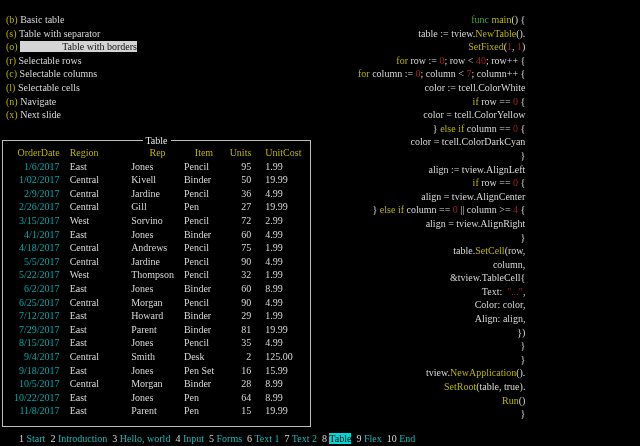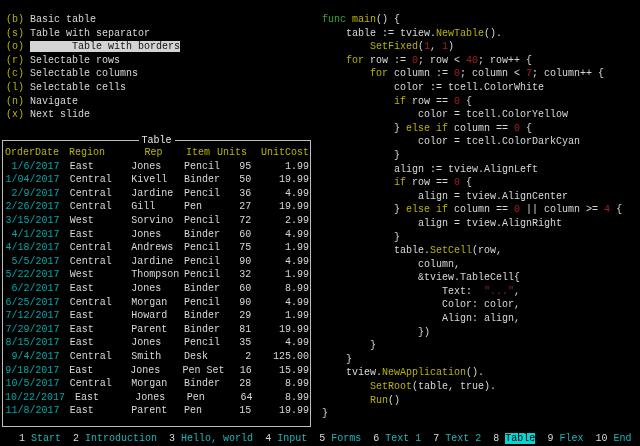--- a/index.html
+++ b/index.html
@@ -14,21 +14,21 @@
     --hl-fg:#111111;
     --active-bg:#00d7d7;
     --border:#bdbdbd;
   }
   html,body{margin:0;padding:0;background:#222;}
   .term{
     position:relative;
     width:640px;height:446px;
     background:var(--bg);
     overflow:hidden;
-    font-family:Liberation Mono, monospace;
+    font-family:Liberation Serif, serif;
     font-size:10px;
     line-height:13.6px;
     color:var(--fg);
   }
   .menu{position:absolute;left:6px;top:13px;white-space:pre;}
   .mline{height:13.6px;}
   .mkey{color:var(--yellow);}
   .mlabel{color:var(--fg);}
   .mlabel.hl{background:var(--hl-bg);color:var(--hl-fg);padding-left:42px;}
 
@@ -41,27 +41,27 @@
     position:absolute;top:-7px;left:50%;transform:translateX(-50%);
     background:var(--bg);padding:0 3px;color:#e8e8e8;
   }
   .trows{position:absolute;left:2px;top:5px;right:1px;}
   .trow{display:flex;height:13.6px;white-space:pre;}
   .trow .c0{width:60px;text-align:right;}
   .trow .c1{width:50px;margin-left:10px;}
   .trow .c2{width:58px;margin-left:16px;}
   .trow .c3{width:44px;}
   .trow .c4{width:30px;text-align:right;}
-  .trow .c5{width:48px;text-align:right;margin-left:14px;}
+  .trow .c5{width:48px;text-align:left;margin-left:14px;}
   .trow.thead span{color:var(--yellow);}
   .trow.thead .c2,.trow.thead .c3{text-align:center;}
   .trow .c0{color:var(--cyan);}
   .trow.thead .c0{color:var(--yellow);}
 
-  .code{position:absolute;left:322px;top:13px;white-space:pre;}
+  .code{position:absolute;left:338px;top:13px;white-space:pre;text-align:right;}
   .cline{height:13.6px;}
   .seg-w{color:var(--fg);}
   .seg-y{color:var(--yellow);}
   .seg-g{color:var(--green);}
   .seg-r{color:var(--red);}
 
   .statusbar{
     position:absolute;left:14px;right:0;bottom:0;height:14px;
     padding-left:5px;white-space:pre;
   }
@@ -73,21 +73,21 @@
 <body>
 
 <div class="term">
   <div class="menu"><div class="mline"><span class="mkey">(b) </span><span class="mlabel">Basic table</span></div><div class="mline"><span class="mkey">(s) </span><span class="mlabel">Table with separator</span></div><div class="mline"><span class="mkey">(o) </span><span class="mlabel hl">Table with borders</span></div><div class="mline"><span class="mkey">(r) </span><span class="mlabel">Selectable rows</span></div><div class="mline"><span class="mkey">(c) </span><span class="mlabel">Selectable columns</span></div><div class="mline"><span class="mkey">(l) </span><span class="mlabel">Selectable cells</span></div><div class="mline"><span class="mkey">(n) </span><span class="mlabel">Navigate</span></div><div class="mline"><span class="mkey">(x) </span><span class="mlabel">Next slide</span></div></div>
 
   <div class="panel">
     <span class="panel-title">Table</span>
     <div class="trows">
         <div class="trow thead"><span class="c0">OrderDate</span><span class="c1">Region</span><span class="c2">Rep</span><span class="c3">Item</span><span class="c4">Units</span><span class="c5">UnitCost</span></div>
         <div class="trow"><span class="c0">1/6/2017</span><span class="c1">East</span><span class="c2">Jones</span><span class="c3">Pencil</span><span class="c4">95</span><span class="c5">1.99</span></div>
-        <div class="trow"><span class="c0">1/04/2017</span><span class="c1">Central</span><span class="c2">Kivell</span><span class="c3">Binder</span><span class="c4">50</span><span class="c5">19.99</span></div>
+        <div class="trow"><span class="c0">1/02/2017</span><span class="c1">Central</span><span class="c2">Kivell</span><span class="c3">Binder</span><span class="c4">50</span><span class="c5">19.99</span></div>
         <div class="trow"><span class="c0">2/9/2017</span><span class="c1">Central</span><span class="c2">Jardine</span><span class="c3">Pencil</span><span class="c4">36</span><span class="c5">4.99</span></div>
         <div class="trow"><span class="c0">2/26/2017</span><span class="c1">Central</span><span class="c2">Gill</span><span class="c3">Pen</span><span class="c4">27</span><span class="c5">19.99</span></div>
         <div class="trow"><span class="c0">3/15/2017</span><span class="c1">West</span><span class="c2">Sorvino</span><span class="c3">Pencil</span><span class="c4">72</span><span class="c5">2.99</span></div>
         <div class="trow"><span class="c0">4/1/2017</span><span class="c1">East</span><span class="c2">Jones</span><span class="c3">Binder</span><span class="c4">60</span><span class="c5">4.99</span></div>
         <div class="trow"><span class="c0">4/18/2017</span><span class="c1">Central</span><span class="c2">Andrews</span><span class="c3">Pencil</span><span class="c4">75</span><span class="c5">1.99</span></div>
         <div class="trow"><span class="c0">5/5/2017</span><span class="c1">Central</span><span class="c2">Jardine</span><span class="c3">Pencil</span><span class="c4">90</span><span class="c5">4.99</span></div>
         <div class="trow"><span class="c0">5/22/2017</span><span class="c1">West</span><span class="c2">Thompson</span><span class="c3">Pencil</span><span class="c4">32</span><span class="c5">1.99</span></div>
         <div class="trow"><span class="c0">6/2/2017</span><span class="c1">East</span><span class="c2">Jones</span><span class="c3">Binder</span><span class="c4">60</span><span class="c5">8.99</span></div>
         <div class="trow"><span class="c0">6/25/2017</span><span class="c1">Central</span><span class="c2">Morgan</span><span class="c3">Pencil</span><span class="c4">90</span><span class="c5">4.99</span></div>
         <div class="trow"><span class="c0">7/12/2017</span><span class="c1">East</span><span class="c2">Howard</span><span class="c3">Binder</span><span class="c4">29</span><span class="c5">1.99</span></div>

